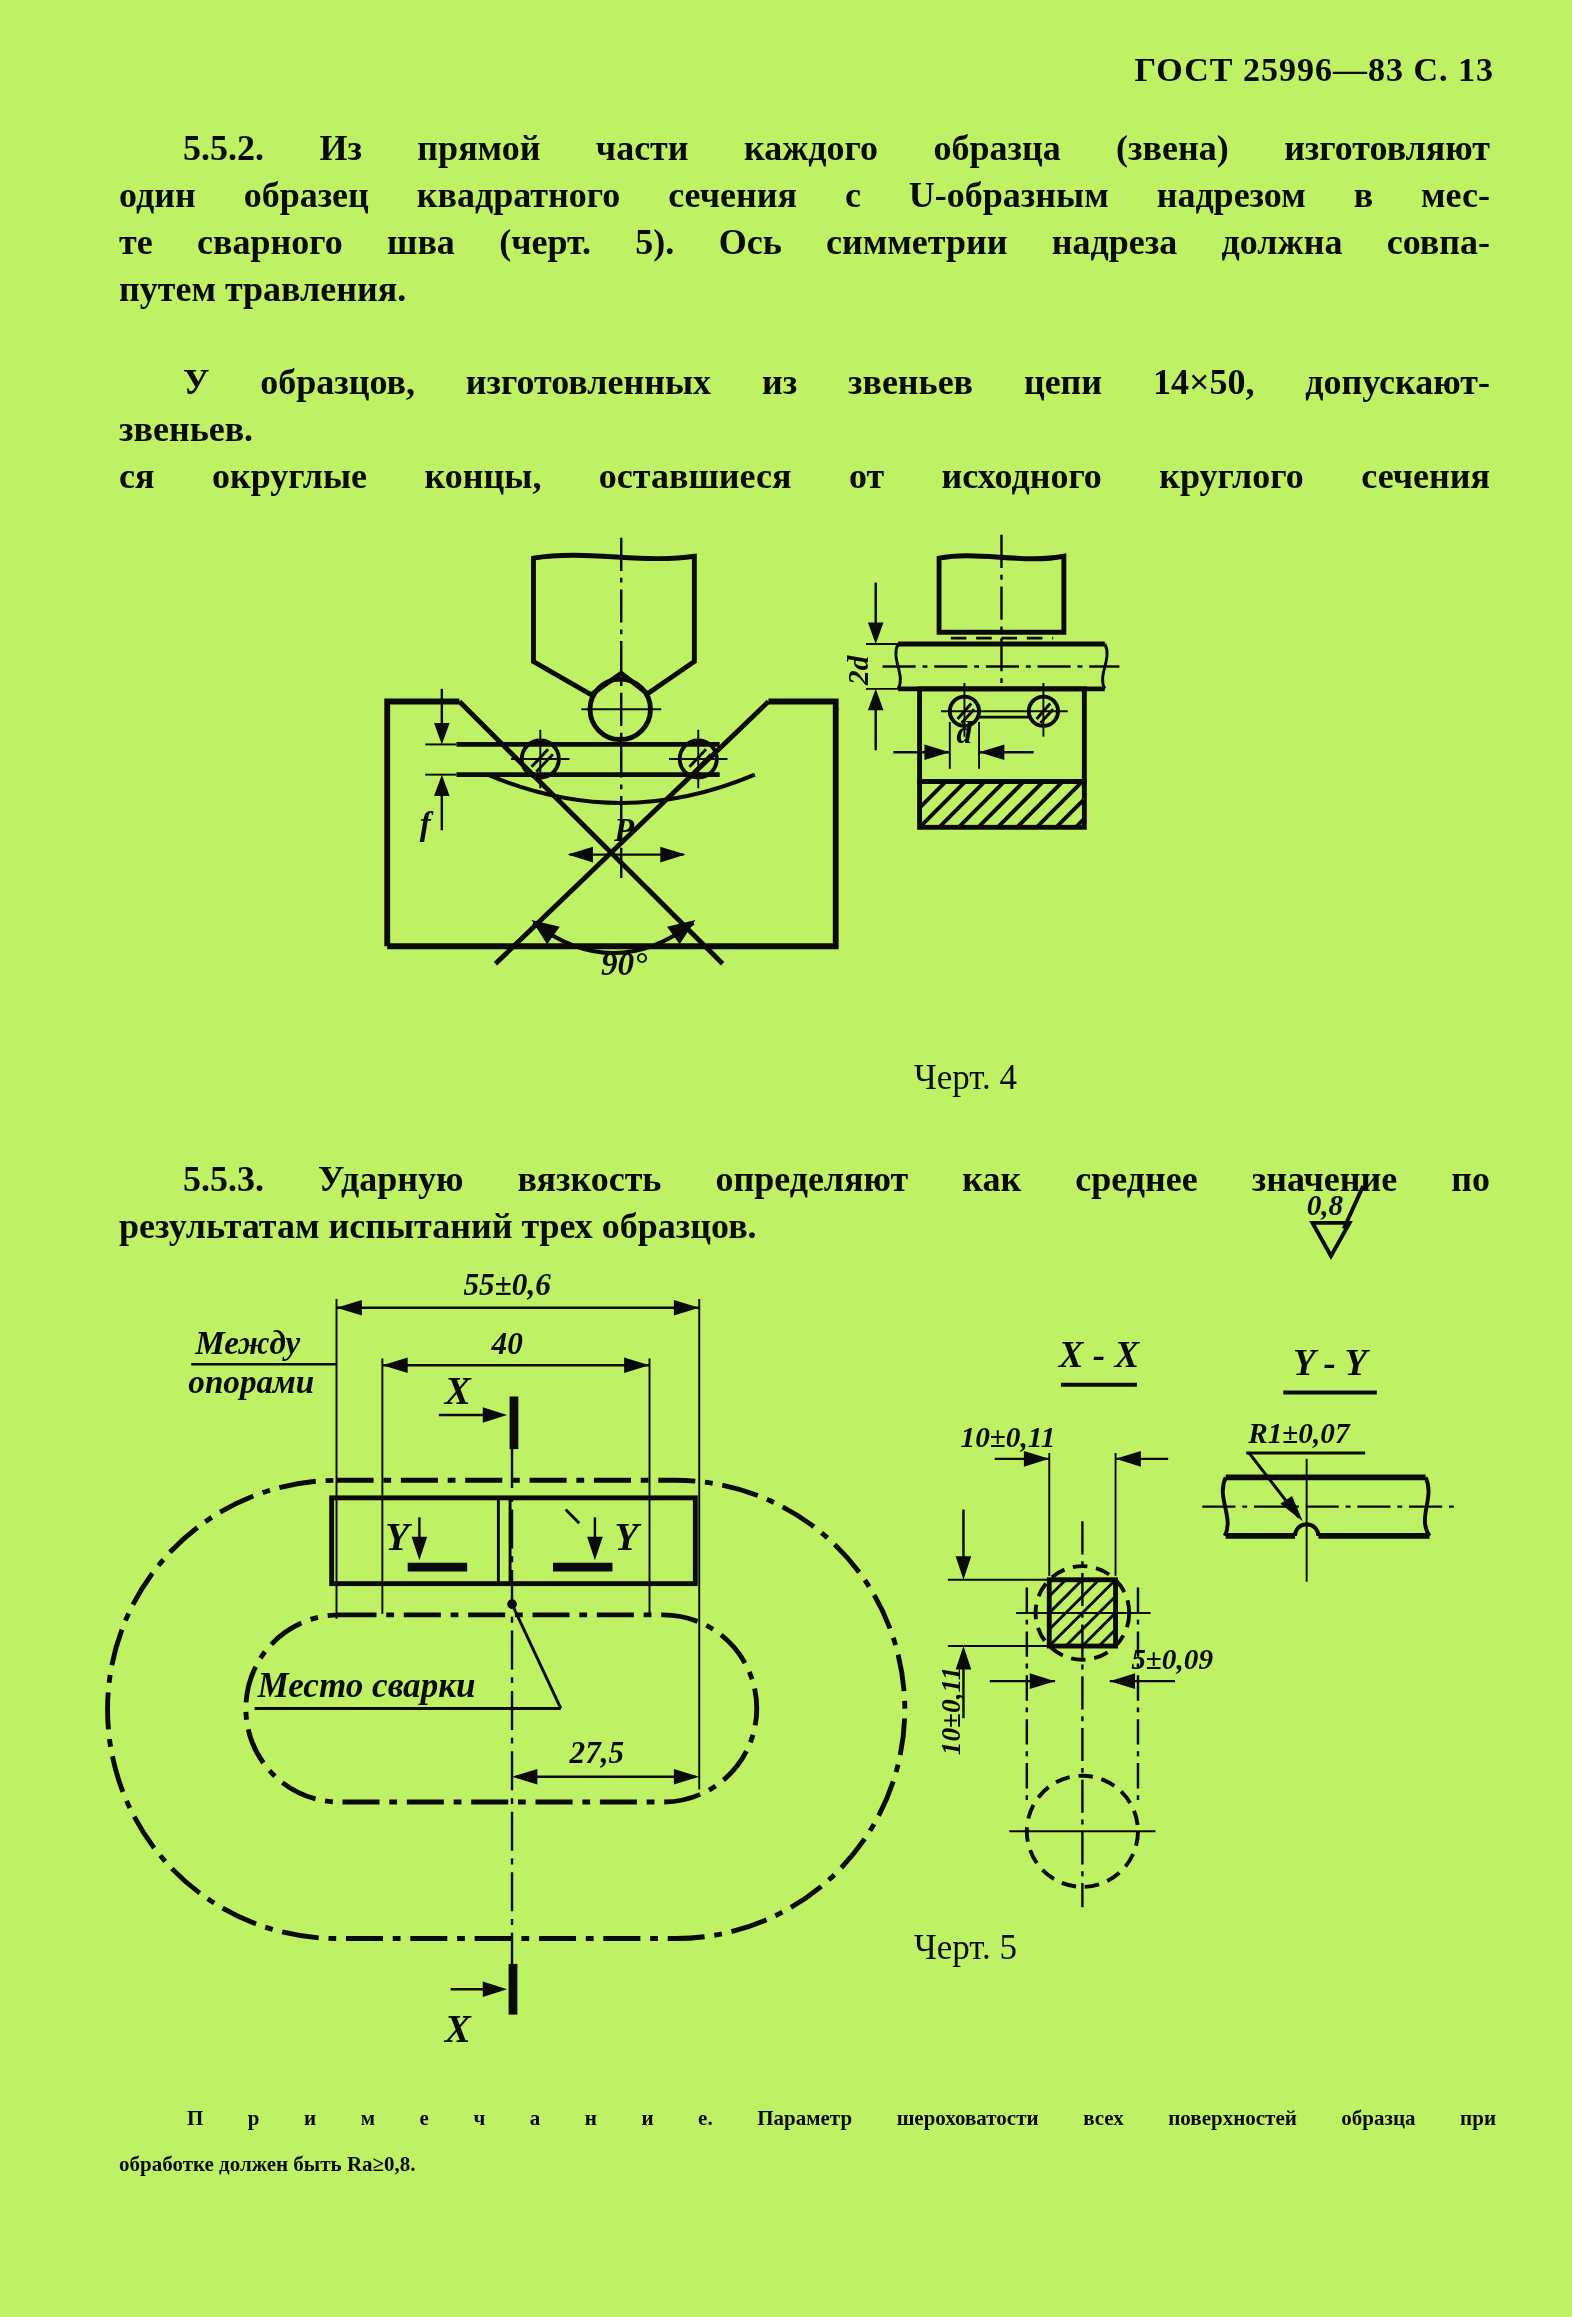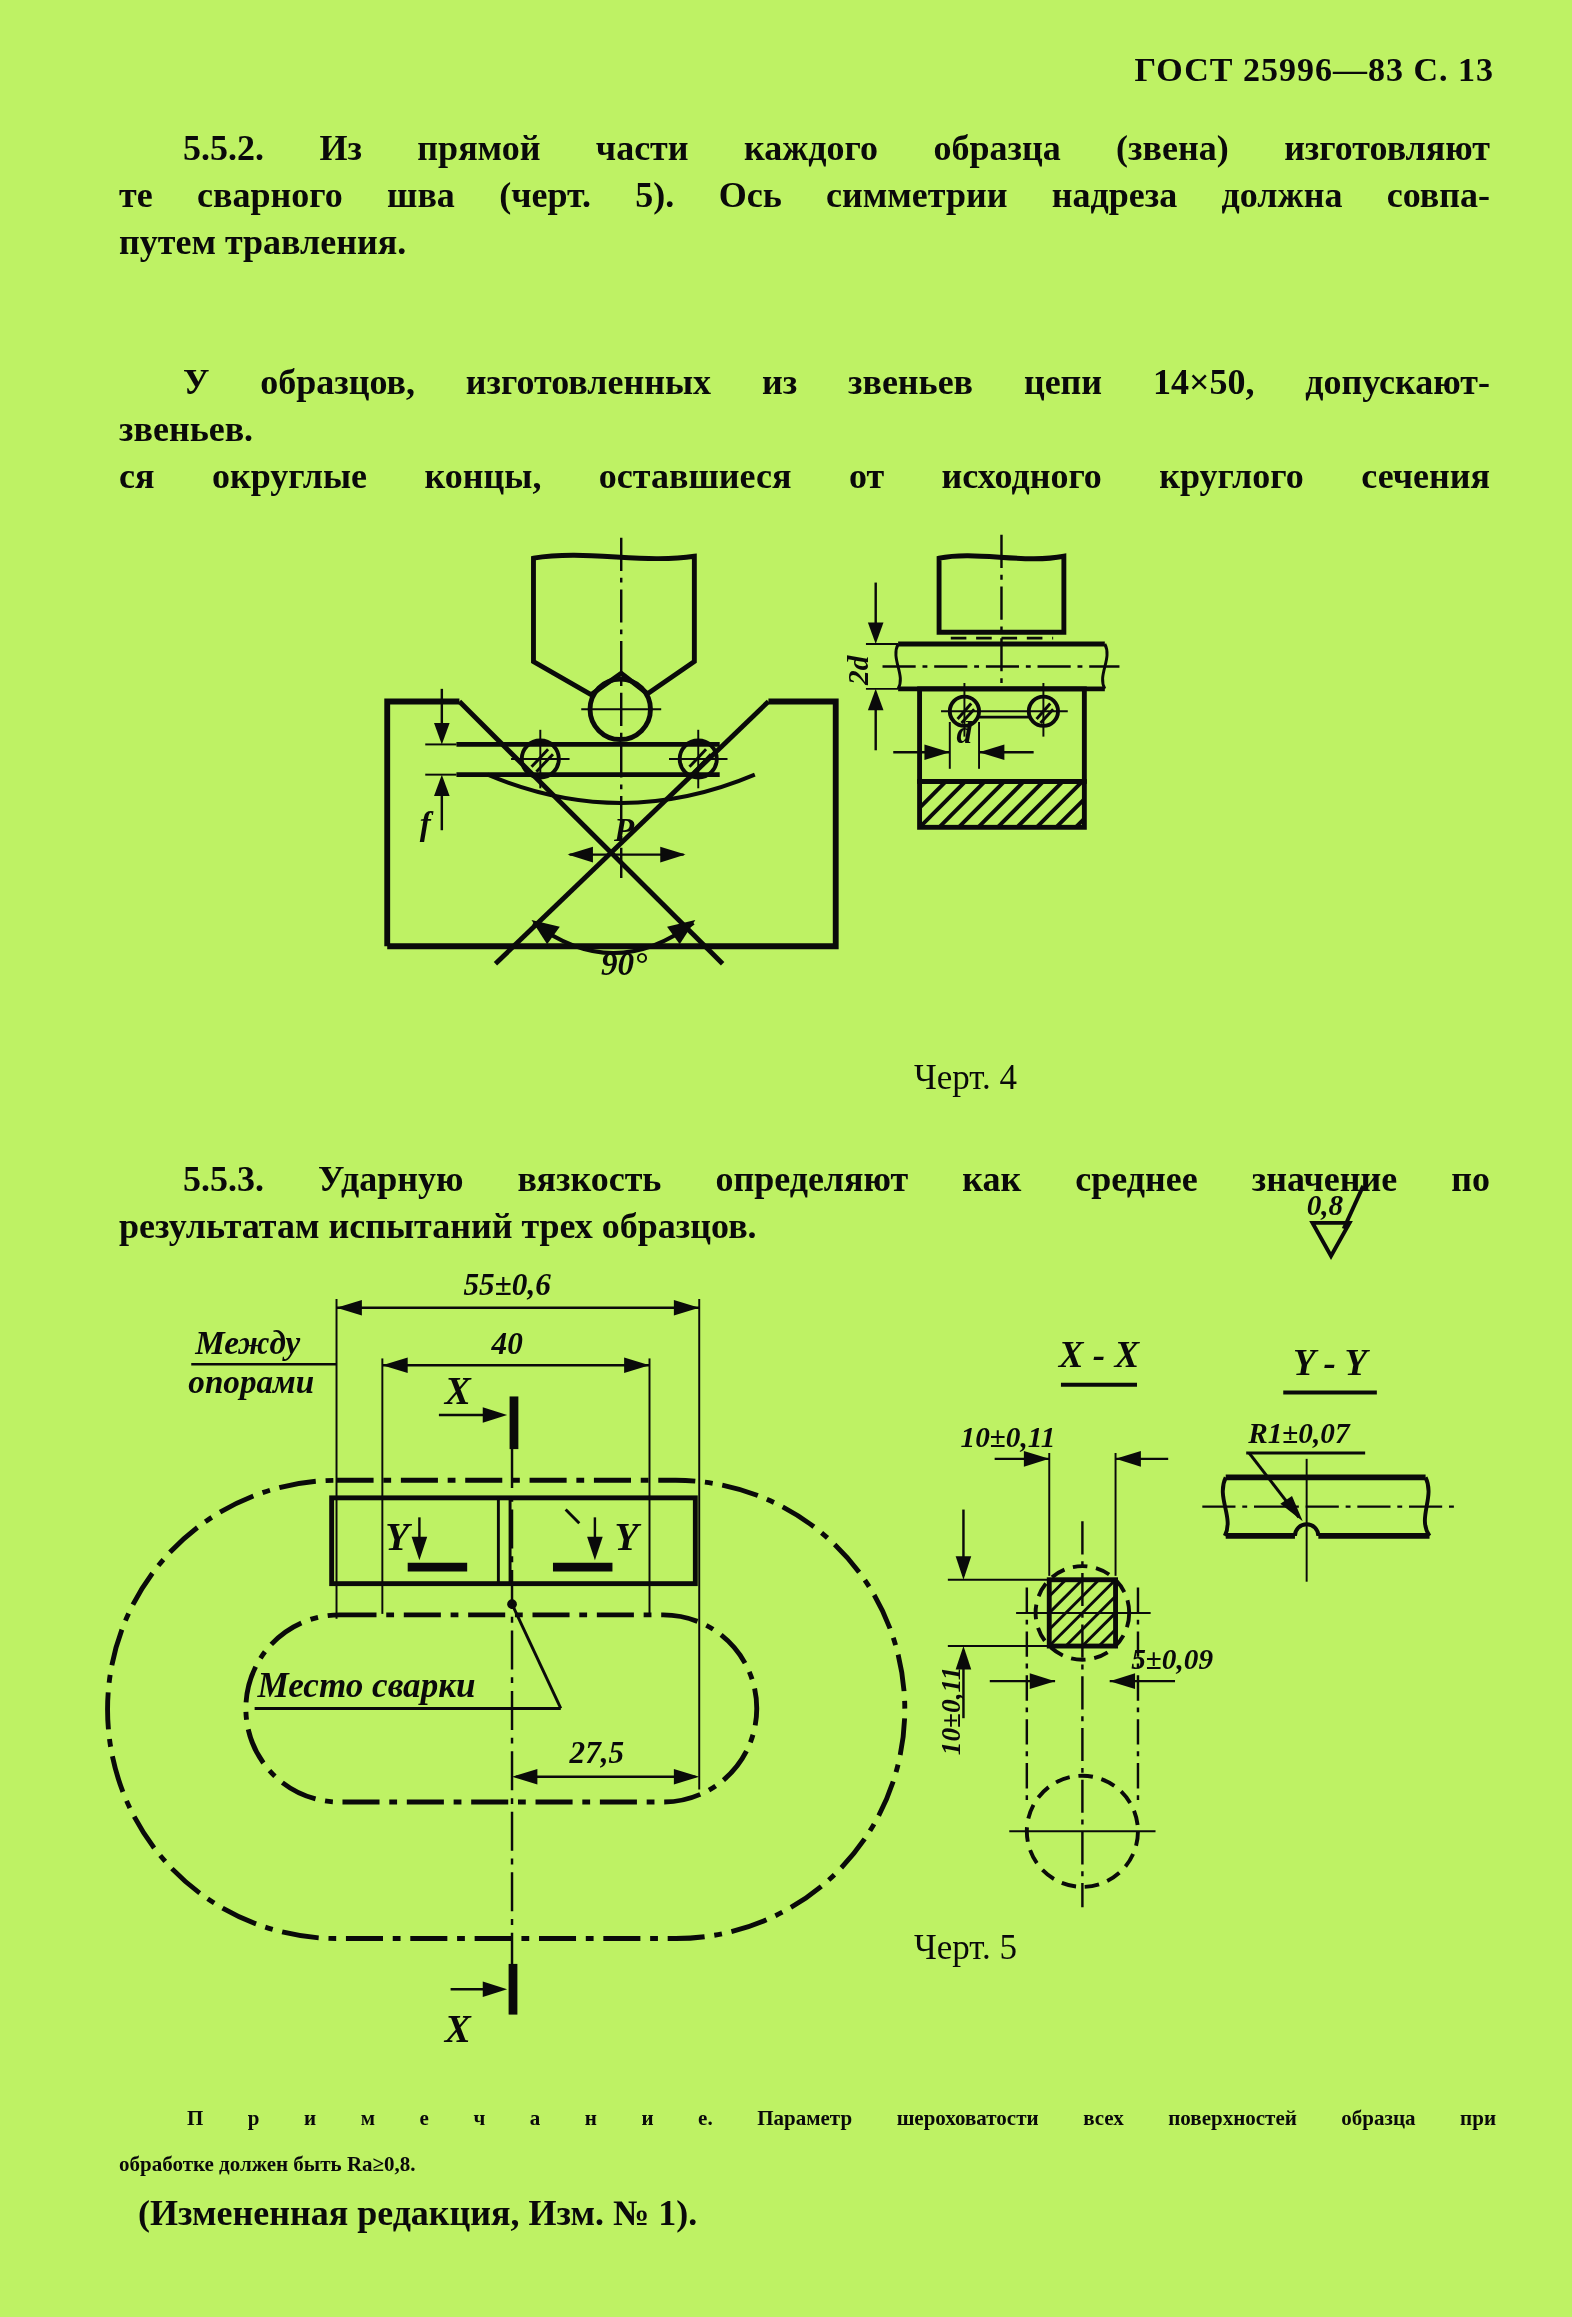--- a/index.html
+++ b/index.html
@@ -29,20 +29,21 @@
 </style>
 </head>
 <body>
 
 <div class="page">
 
   <div class="hdr">ГОСТ 25996—83 С. 13</div>
 
   <div class="para" style="top:125px;">
     <div class="ln jline indent">5.5.2. Из прямой части каждого образца (звена) изготовляют</div>
+    <div class="ln jline">один образец квадратного сечения с U-образным надрезом в мес-</div>
     <div class="ln jline">те сварного шва (черт. 5). Ось симметрии надреза должна совпа-</div>
     <div class="ln jlast">путем травления.</div>
   </div>
 
   <div class="para" style="top:359px;">
     <div class="ln jline indent">У образцов, изготовленных из звеньев цепи 14×50, допускают-</div>
     <div class="ln jlast">звеньев.</div>
     <div class="ln jline">ся округлые концы, оставшиеся от исходного круглого сечения</div>
   </div>
 
@@ -295,16 +296,15 @@
     </g>
   </svg>
 
   <div class="caption" style="top:1916px; left:607px;margin-top:12px;">Черт.  5</div>
 
   <div class="note" style="top:2095px;">
     <div class="ln jline" style="padding-left:68px;">П р и м е ч а н и е.  Параметр шероховатости всех поверхностей образца при</div>
     <div class="ln jlast">обработке должен быть Ra≥0,8.</div>
   </div>
 
-  <div class="amendment">(Измененная редакция, Изм. № 1).</div>
 
 </div>
 
 
 </body></html>

